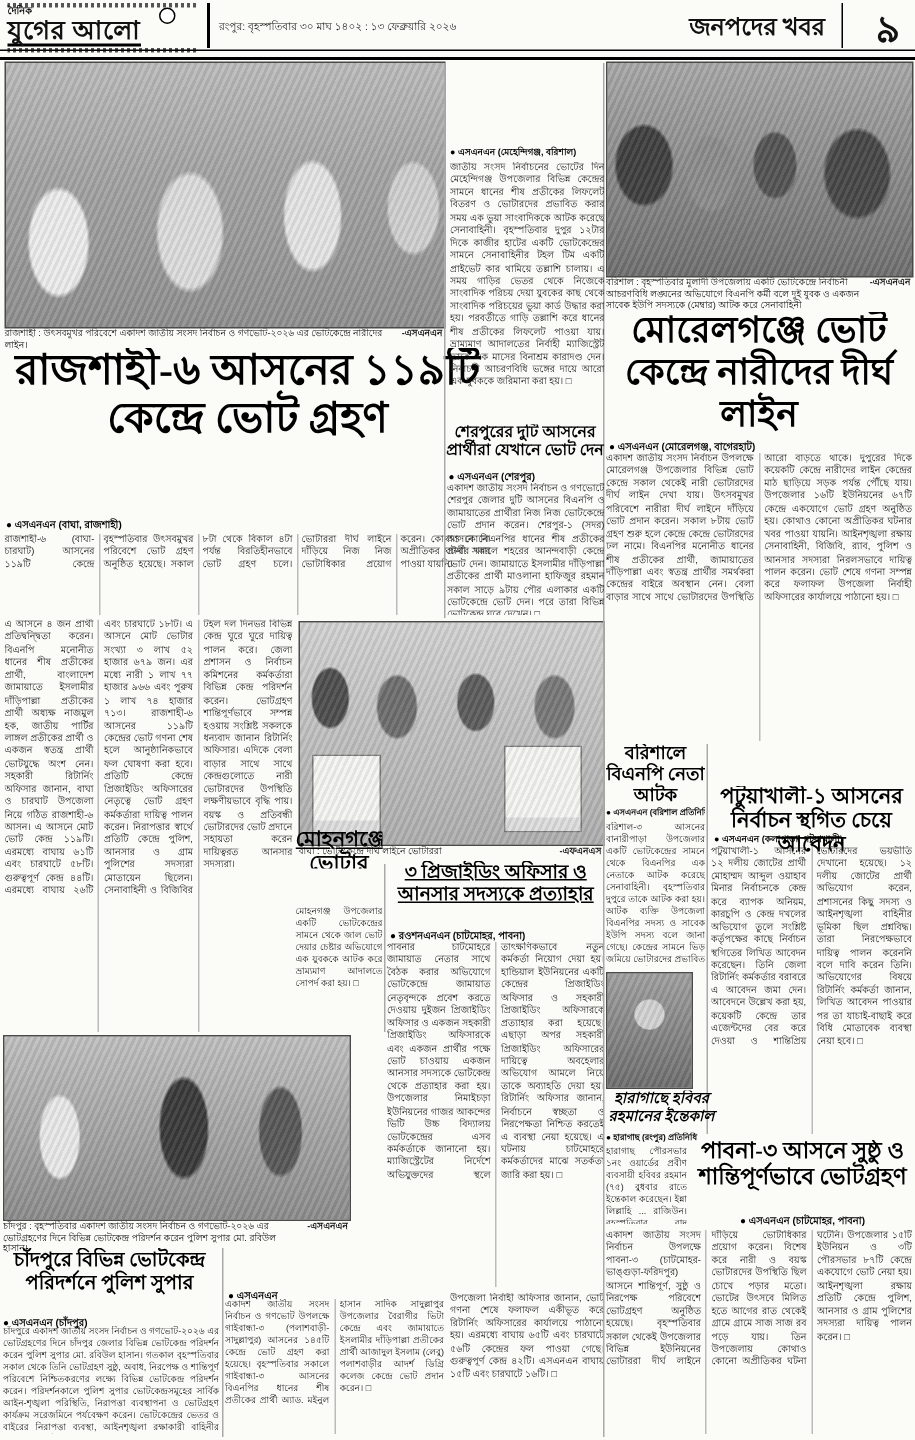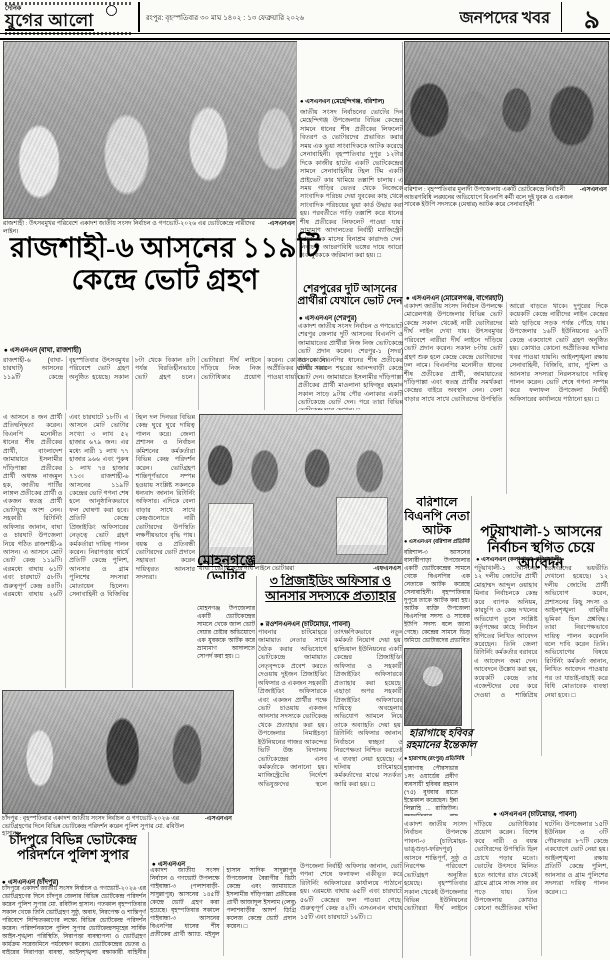--- a/index.html
+++ b/index.html
@@ -127,37 +127,39 @@
   <div class="hl abs" style="left:296px;top:283px;width:108px;height:28px;font-size:10.5px;">শেরপুরের দুটি আসনের প্রার্থীরা যেখানে ভোট দেন</div>
   <div class="by abs" style="left:299px;top:312px;width:104px;">● এসএনএন (শেরপুর)</div>
   <div class="bd abs" style="left:298px;top:322px;width:105px;height:88px;">একাদশ জাতীয় সংসদ নির্বাচন ও গণভোটে শেরপুর জেলার দুটি আসনের বিএনপি ও জামায়াতের প্রার্থীরা নিজ নিজ ভোটকেন্দ্রে ভোট প্রদান করেন। শেরপুর-১ (সদর) আসনে বিএনপির ধানের শীষ প্রতীকের প্রার্থী সকালে শহরের আনন্দবাড়ী কেন্দ্রে ভোট দেন। জামায়াতে ইসলামীর দাঁড়িপাল্লা প্রতীকের প্রার্থী মাওলানা হাফিজুর রহমান সকাল সাড়ে ৯টায় পৌর এলাকার একটি ভোটকেন্দ্রে ভোট দেন। পরে তারা বিভিন্ন ভোটকেন্দ্র ঘুরে দেখেন। □</div>
 
   <div class="ph ph-soldiers abs" style="left:404px;top:41px;width:203px;height:142px;"></div>
   <div class="cap abs" style="left:404px;top:185px;width:203px;">
     <span>বরিশাল : বৃহস্পতিবার মুলাদী উপজেলায় একটি ভোটকেন্দ্রে নির্বাচনী আচরণবিধি লঙ্ঘনের অভিযোগে বিএনপি কর্মী বলে দুই যুবক ও একজন সাবেক ইউপি সদস্যকে (মেম্বার) আটক করে সেনাবাহিনী</span>
     <span class="credit">-এসএনএন</span>
   </div>
 
+  <div class="hl abs" style="left:404px;top:208px;width:204px;height:82px;font-size:24px;">মোরেলগঞ্জে ভোট কেন্দ্রে নারীদের দীর্ঘ লাইন</div>
   <div class="by abs" style="left:406px;top:292px;width:200px;">● এসএনএন (মোরেলগঞ্জ, বাগেরহাট)</div>
   <div class="bd c2 abs" style="left:404px;top:302px;width:204px;height:192px;">একাদশ জাতীয় সংসদ নির্বাচন উপলক্ষে মোরেলগঞ্জ উপজেলার বিভিন্ন ভোট কেন্দ্রে সকাল থেকেই নারী ভোটারদের দীর্ঘ লাইন দেখা যায়। উৎসবমুখর পরিবেশে নারীরা দীর্ঘ লাইনে দাঁড়িয়ে ভোট প্রদান করেন। সকাল ৮টায় ভোট গ্রহণ শুরু হলে কেন্দ্রে কেন্দ্রে ভোটারদের ঢল নামে। বিএনপির মনোনীত ধানের শীষ প্রতীকের প্রার্থী, জামায়াতের দাঁড়িপাল্লা এবং স্বতন্ত্র প্রার্থীর সমর্থকরা কেন্দ্রের বাইরে অবস্থান নেন। বেলা বাড়ার সাথে সাথে ভোটারদের উপস্থিতি আরো বাড়তে থাকে। দুপুরের দিকে কয়েকটি কেন্দ্রে নারীদের লাইন কেন্দ্রের মাঠ ছাড়িয়ে সড়ক পর্যন্ত পৌঁছে যায়। উপজেলার ১৬টি ইউনিয়নের ৬৭টি কেন্দ্রে একযোগে ভোট গ্রহণ অনুষ্ঠিত হয়। কোথাও কোনো অপ্রীতিকর ঘটনার খবর পাওয়া যায়নি। আইনশৃঙ্খলা রক্ষায় সেনাবাহিনী, বিজিবি, র‍্যাব, পুলিশ ও আনসার সদস্যরা নিরলসভাবে দায়িত্ব পালন করেন। ভোট শেষে গণনা সম্পন্ন করে ফলাফল উপজেলা নির্বাহী অফিসারের কার্যালয়ে পাঠানো হয়। □</div>
 
   <div class="hl abs" style="left:404px;top:496px;width:66px;height:40px;font-size:12px;">বরিশালে বিএনপি নেতা আটক</div>
   <div class="by abs" style="left:404px;top:538px;width:66px;font-size:5.5px;">● এসএনএন (বরিশাল প্রতিনিধি)</div>
   <div class="bd abs" style="left:404px;top:548px;width:66px;height:96px;font-size:6px;">বরিশাল-৩ আসনের বানারীপাড়া উপজেলার একটি ভোটকেন্দ্রের সামনে থেকে বিএনপির এক নেতাকে আটক করেছে সেনাবাহিনী। বৃহস্পতিবার দুপুরে তাকে আটক করা হয়। আটক ব্যক্তি উপজেলা বিএনপির সদস্য ও সাবেক ইউপি সদস্য বলে জানা গেছে। কেন্দ্রের সামনে ভিড় জমিয়ে ভোটারদের প্রভাবিত করার অভিযোগে তাকে আটক করা হয় বলে নির্বাহী ম্যাজিস্ট্রেট জানান। পরে মুচলেকা নিয়ে তাকে ছেড়ে দেয়া হয়। □</div>
   <div class="vr" style="left:471px;top:496px;height:260px;"></div>
 
   <div class="hl abs" style="left:474px;top:524px;width:134px;height:56px;font-size:14px;">পটুয়াখালী-১ আসনের নির্বাচন স্থগিত চেয়ে আবেদন</div>
   <div class="by abs" style="left:476px;top:554px;width:130px;font-size:6px;">● এসএনএন (কলাপাড়া, পটুয়াখালী)</div>
   <div class="bd c2 abs" style="left:474px;top:564px;width:134px;height:192px;">পটুয়াখালী-১ আসনের ১২ দলীয় জোটের প্রার্থী মোহাম্মদ আব্দুল ওয়াহাব মিনার নির্বাচনকে কেন্দ্র করে ব্যাপক অনিয়ম, কারচুপি ও কেন্দ্র দখলের অভিযোগ তুলে সংশ্লিষ্ট কর্তৃপক্ষের কাছে নির্বাচন স্থগিতের লিখিত আবেদন করেছেন। তিনি জেলা রিটার্নিং কর্মকর্তার বরাবরে এ আবেদন জমা দেন। আবেদনে উল্লেখ করা হয়, কয়েকটি কেন্দ্রে তার এজেন্টদের বের করে দেওয়া ও শান্তিপ্রিয় ভোটারদের ভয়ভীতি দেখানো হয়েছে। ১২ দলীয় জোটের প্রার্থী অভিযোগ করেন, প্রশাসনের কিছু সদস্য ও আইনশৃঙ্খলা বাহিনীর ভূমিকা ছিল প্রশ্নবিদ্ধ। তারা নিরপেক্ষভাবে দায়িত্ব পালন করেননি বলে দাবি করেন তিনি। অভিযোগের বিষয়ে রিটার্নিং কর্মকর্তা জানান, লিখিত আবেদন পাওয়ার পর তা যাচাই-বাছাই করে বিধি মোতাবেক ব্যবস্থা নেয়া হবে। □</div>
 
   <div class="ph ph-portrait abs" style="left:404px;top:648px;width:56px;height:76px;"></div>
   <div class="hl abs" style="left:404px;top:727px;width:74px;height:26px;font-size:10px;font-style:italic;">হারাগাছে হবিবর রহমানের ইন্তেকাল</div>
   <div class="by abs" style="left:404px;top:755px;width:74px;font-size:5.5px;">● হারাগাছ (রংপুর) প্রতিনিধি</div>
   <div class="bd abs" style="left:404px;top:764px;width:54px;height:52px;font-size:6px;">হারাগাছ পৌরসভার ১নং ওয়ার্ডের প্রবীণ ব্যবসায়ী হবিবর রহমান (৭৫) বুধবার রাতে ইন্তেকাল করেছেন। ইন্না লিল্লাহি ... রাজিউন। বৃহস্পতিবার বাদ জোহর জানাজা শেষে পারিবারিক কবরস্থানে তাকে দাফন করা হয়। তার মৃত্যুতে এলাকায় শোকের ছায়া নেমে আসে। □</div>
 
+  <div class="hl abs" style="left:462px;top:760px;width:146px;height:46px;font-size:15px;">পাবনা-৩ আসনে সুষ্ঠু ও শান্তিপূর্ণভাবে ভোটগ্রহণ</div>
   <div class="by abs" style="left:464px;top:808px;width:142px;text-align:center;">● এসএনএন (চাটমোহর, পাবনা)</div>
   <div class="bd c3 abs" style="left:404px;top:820px;width:204px;height:136px;">একাদশ জাতীয় সংসদ নির্বাচন উপলক্ষে পাবনা-৩ (চাটমোহর-ভাঙ্গুড়া-ফরিদপুর) আসনে শান্তিপূর্ণ, সুষ্ঠু ও নিরপেক্ষ পরিবেশে ভোটগ্রহণ অনুষ্ঠিত হয়েছে। বৃহস্পতিবার সকাল থেকেই উপজেলার বিভিন্ন ইউনিয়নের ভোটাররা দীর্ঘ লাইনে দাঁড়িয়ে ভোটাধিকার প্রয়োগ করেন। বিশেষ করে নারী ও বয়স্ক ভোটারদের উপস্থিতি ছিল চোখে পড়ার মতো। ভোটের উৎসবে মিলিত হতে আগের রাত থেকেই গ্রামে গ্রামে সাজ সাজ রব পড়ে যায়। তিন উপজেলায় কোথাও কোনো অপ্রীতিকর ঘটনা ঘটেনি। উপজেলার ১৫টি ইউনিয়ন ও ৩টি পৌরসভার ৮৭টি কেন্দ্রে একযোগে ভোট নেয়া হয়। আইনশৃঙ্খলা রক্ষায় প্রতিটি কেন্দ্রে পুলিশ, আনসার ও গ্রাম পুলিশের সদস্যরা দায়িত্ব পালন করেন। □</div>
 
   <div class="ph ph-police abs" style="left:2px;top:690px;width:230px;height:122px;"></div>
   <div class="cap abs" style="left:2px;top:814px;width:230px;">
     <span>চাঁদপুর : বৃহস্পতিবার একাদশ জাতীয় সংসদ নির্বাচন ও গণভোট-২০২৬ এর ভোটগ্রহণের দিনে বিভিন্ন ভোটকেন্দ্র পরিদর্শন করেন পুলিশ সুপার মো. রবিউল হাসান।</span>
     <span class="credit">-এসএনএন</span>
   </div>
 
   <div class="hl abs" style="left:0;top:832px;width:146px;height:42px;font-size:13px;">চাঁদপুরে বিভিন্ন ভোটকেন্দ্র পরিদর্শনে পুলিশ সুপার</div>

